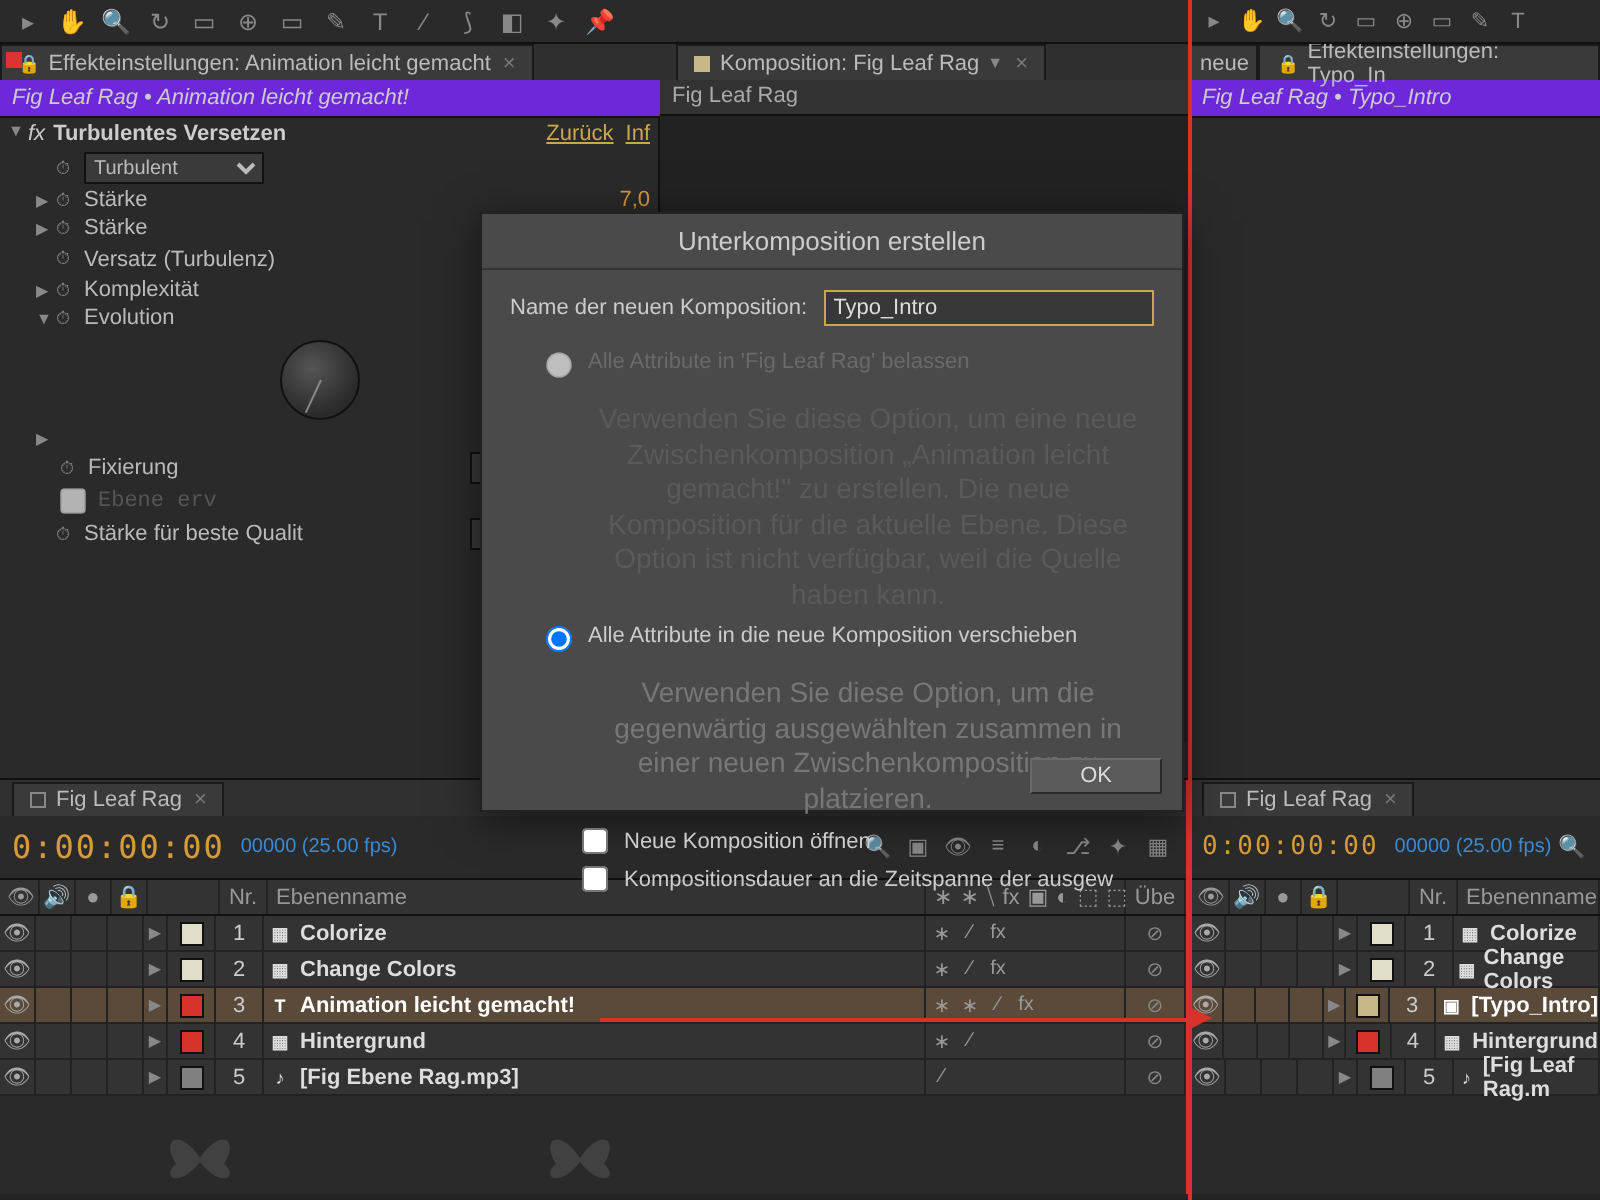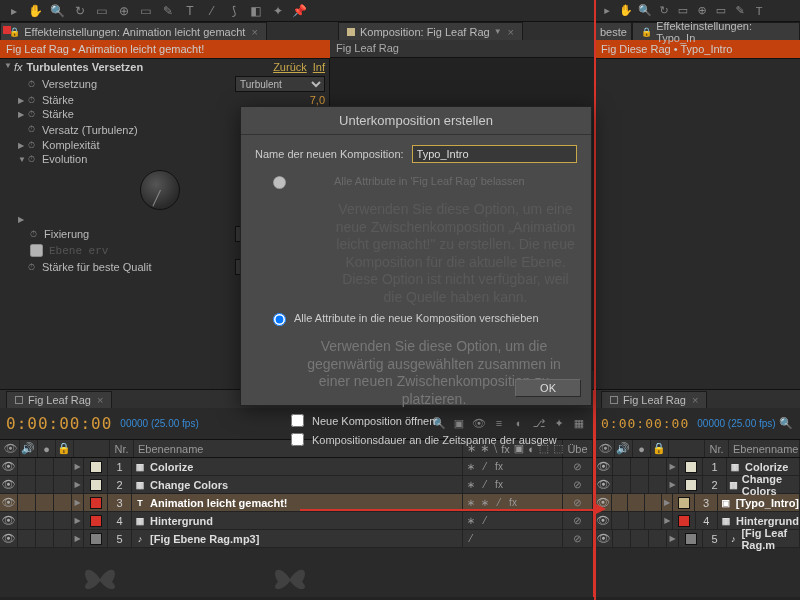--- a/index.html
+++ b/index.html
@@ -8,21 +8,21 @@
 .toolbar { height:22px; background:#2a2a2a; border-bottom:1px solid #111; display:flex; align-items:center; padding:0 4px; color:#888; }
 .toolbar .tool { width:20px; height:18px; display:inline-flex; align-items:center; justify-content:center; margin-right:2px; cursor:pointer; font-size:12px; }
 .toolbar .lbl { margin-left:10px; font-size:10px; }
 
 .tabs { height:18px; background:#2f2f2f; display:flex; align-items:flex-end; font-size:10px; }
 .tab { height:18px; padding:2px 8px; background:#3a3a3a; border:1px solid #1a1a1a; border-bottom:none; display:flex; align-items:center; color:#bbb; cursor:pointer; position:relative; }
 .tab .close { margin-left:6px; color:#777; }
 .tab .lock { margin-right:4px; color:#888; font-size:9px;}
 .tab-red { position:absolute; left:2px; top:3px; width:8px; height:8px; background:#d33; }
 
-.subheader { padding:3px 6px; color:#ccc; font-size:11px; background:#c2410c; border-bottom:1px solid #111; }
+.subheader { padding:3px 6px; color:#ccc; font-size:11px; background:#6d28d9; border-bottom:1px solid #111;font-style:italic; }
 
 .split { display:flex; height:330px; }
 .left-panel { width:330px; background:#2a2a2a; border-right:1px solid #111; overflow:hidden; }
 .center-panel { flex:1; background:#2a2a2a; border-right:1px solid #111; position:relative;}
 .right-panel { width:205px; background:#2a2a2a; }
 
 .effect-header { display:flex; padding:2px 4px; font-size:11px; color:#ccc; }
 .effect-header .fx { font-style:italic; margin-right:4px; }
 .effect-header .name { font-weight:bold; flex:1; }
 .effect-header .reset { color:#c9a84a; text-decoration:underline; margin-right:6px; cursor:pointer; }
@@ -44,21 +44,21 @@
 .preview-box { position:absolute; left:120px; top:54px; width:140px; height:30px; background:#1e90ff;}
 
 
 .dialog { position:absolute; left:240px; top:106px; width:352px; height:300px; background:#4a4a4a; border:1px solid #222; box-shadow:0 4px 20px rgba(0,0,0,.5); z-index:50; color:#ccc; }
 .dialog-title { text-align:center; padding:6px 0; font-size:13px; background:#4a4a4a; border-bottom:1px solid #333; }
 .dialog-body { padding:10px 14px; }
 .field-row { display:flex; align-items:center; margin-bottom:12px; }
 .field-row label { margin-right:8px; font-size:11px; }
 .field-row input { flex:1; background:#383838; border:1px solid #c9a84a; color:#ddd; padding:7px 4px; font-size:11px; height:18px; }
 .radio-row { display:flex; align-items:flex-start; margin:6px 0; padding-left:18px; }
-.radio-row.inactive { color:#6a6a6a;gap:40px; }
+.radio-row.inactive { color:#6a6a6a; }
 .radio-row input[type=radio]{ margin-top:1px; margin-right:8px; }
 .radio-row .rtxt small { display:block; font-size:14px; color:#777; line-height:1.25; margin-top:14px; max-width:280px;text-align:center;}
 .radio-row.inactive small{ color:#5a5a5a;}
 .check-row { display:flex; align-items:center; margin:6px 0; padding-left:36px; }
 .check-row input { margin-right:8px; }
 .dialog-footer { position:absolute; bottom:8px; right:10px; }
 .dialog-footer button { background:#5a5a5a; border:1px solid #2a2a2a; border-top-color:#6a6a6a; border-left-color:#6a6a6a; color:#ddd; padding:2px 24px; cursor:pointer; font-size:11px;}
 
 
 .bottom { display:flex; height:208px; border-top:1px solid #111; }
@@ -150,49 +150,48 @@
  <div style="flex:1;" class="tabs">
   <div class="tab" style="margin-left:8px;">
     <span style="width:8px;height:8px;background:#c8b888;margin-right:5px;"></span>
     <span>Komposition: Fig Leaf Rag</span>
     <span style="margin-left:4px;color:#888;font-size:8px;">▼</span>
     <span class="close">×</span>
   </div>
  </div>
  <div style="width:205px;" class="tabs">
   <div class="tab" style="padding:2px 4px;">
-   <span>beste</span>
+   <span>neue</span>
   </div>
   <div class="tab">
    <span class="lock">🔒</span>
    <span>Effekteinstellungen: Typo_In</span>
   </div>
  </div>
 </div>
 
 <div style="display:flex;">
  <div class="subheader" style="width:330px;">Fig Leaf Rag • Animation leicht gemacht!</div>
  <div class="center-sub" style="flex:1;">Fig Leaf Rag</div>
- <div class="subheader" style="width:205px;">Fig Diese Rag • Typo_Intro</div>
+ <div class="subheader" style="width:205px;">Fig Leaf Rag • Typo_Intro</div>
 </div>
 
 <div class="split">
 
  <div class="left-panel">
    <div class="effect-header">
      <span style="width:10px;font-size:8px;color:#888;">▼</span>
      <span class="fx">fx</span>
      <span class="name">Turbulentes Versetzen</span>
      <span class="reset">Zurück</span>
      <span class="inf">Inf</span>
    </div>
    <div class="prop">
      <span class="tri"></span>
         <span class="stopwatch">⏱</span>
-     <span class="plabel">Versetzung</span>
      <select><option>Turbulent</option></select>
    </div>
    <div class="prop">
      <span class="tri">▶</span>
         <span class="stopwatch">⏱</span>
      <span class="plabel">Stärke</span>
      <span class="pval">7,0</span>
    </div>
    <div class="prop">
      <span class="tri">▶</span>

